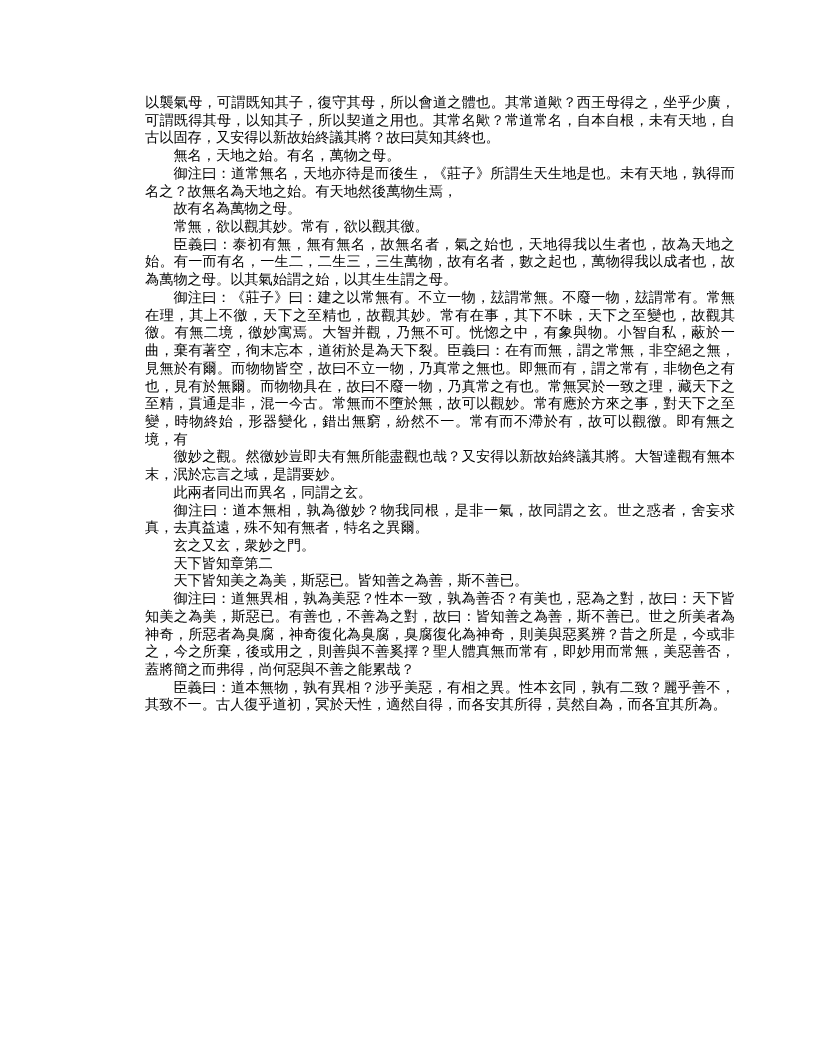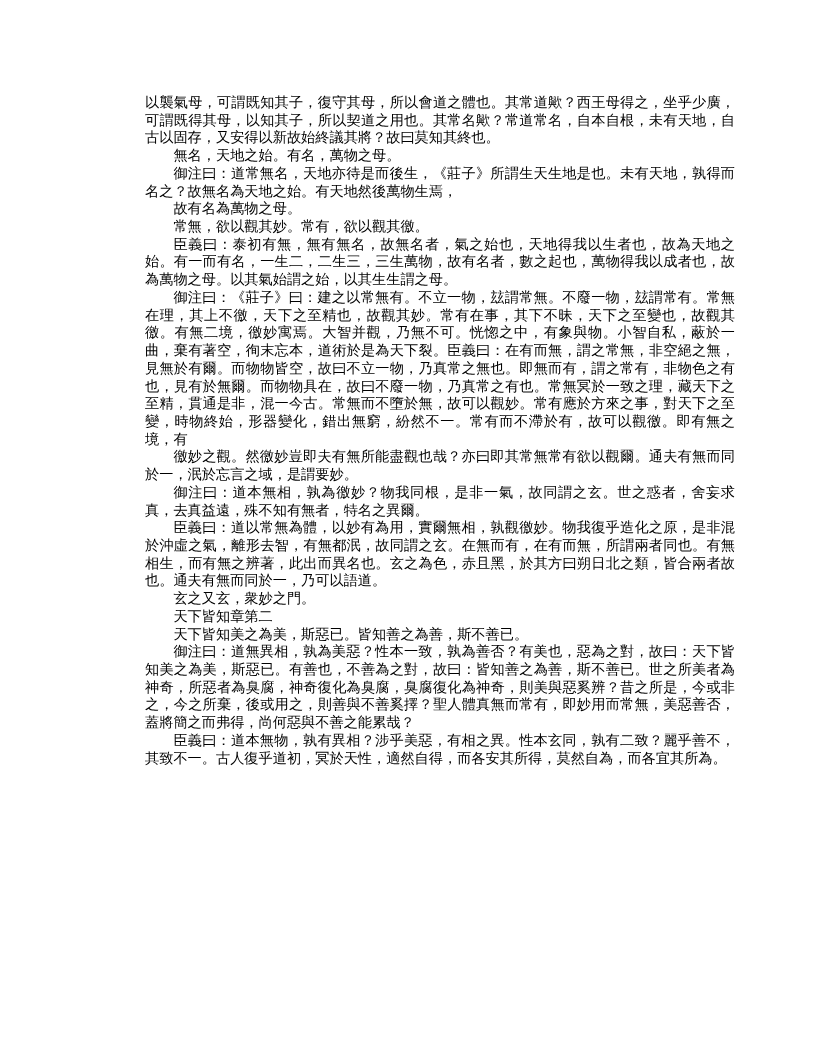--- a/index.html
+++ b/index.html
@@ -37,21 +37,21 @@
 <body>
 
 <div class="page">
   <p>以襲氣母，可謂既知其子，復守其母，所以會道之體也。其常道歟？西王母得之，坐乎少廣，可謂既得其母，以知其子，所以契道之用也。其常名歟？常道常名，自本自根，未有天地，自古以固存，又安得以新故始終議其將？故曰莫知其終也。</p>
   <p class="indent">無名，天地之始。有名，萬物之母。</p>
   <p class="indent">御注曰：道常無名，天地亦待是而後生，《莊子》所謂生天生地是也。未有天地，孰得而名之？故無名為天地之始。有天地然後萬物生焉，</p>
   <p class="indent">故有名為萬物之母。</p>
   <p class="indent">常無，欲以觀其妙。常有，欲以觀其徼。</p>
   <p class="indent">臣義曰：泰初有無，無有無名，故無名者，氣之始也，天地得我以生者也，故為天地之始。有一而有名，一生二，二生三，三生萬物，故有名者，數之起也，萬物得我以成者也，故為萬物之母。以其氣始謂之始，以其生生謂之母。</p>
   <p class="indent">御注曰：《莊子》曰：建之以常無有。不立一物，玆謂常無。不廢一物，玆謂常有。常無在理，其上不徼，天下之至精也，故觀其妙。常有在事，其下不昧，天下之至變也，故觀其徼。有無二境，徼妙寓焉。大智并觀，乃無不可。恍惚之中，有象與物。小智自私，蔽於一曲，棄有著空，徇末忘本，道術於是為天下裂。臣義曰：在有而無，謂之常無，非空絕之無，見無於有爾。而物物皆空，故曰不立一物，乃真常之無也。即無而有，謂之常有，非物色之有也，見有於無爾。而物物具在，故曰不廢一物，乃真常之有也。常無冥於一致之理，藏天下之至精，貫通是非，混一今古。常無而不墮於無，故可以觀妙。常有應於方來之事，對天下之至變，時物終始，形器變化，錯出無窮，紛然不一。常有而不滯於有，故可以觀徼。即有無之境，有</p>
-  <p class="indent">徼妙之觀。然徼妙豈即夫有無所能盡觀也哉？亦曰即其常無常有欲以觀爾。通夫有無而同於一，泯於忘言之域，是謂要妙。</p>
+  <p class="indent">徼妙之觀。然徼妙豈即夫有無所能盡觀也哉？又安得以新故始終議其將。大智達觀有無本末，泯於忘言之域，是謂要妙。</p>
+  <p class="indent">此兩者同出而異名，同謂之玄。</p>
   <p class="indent">御注曰：道本無相，孰為徼妙？物我同根，是非一氣，故同謂之玄。世之惑者，舍妄求真，去真益遠，殊不知有無者，特名之異爾。</p>
-  <p class="indent">臣義曰：道以常無為體，以妙有為用，實爾無相，孰觀徼妙。物我復乎造化之原，是非混於沖虛之氣，離形去智，有無都泯，故同謂之玄。在無而有，在有而無，所謂兩者同也。有無相生，而有無之辨著，此出而異名也。玄之為色，赤且黑，於其方曰朔日北之類，皆合兩者故也。通夫有無而同於一，乃可以語道。</p>
   <p class="indent">玄之又玄，衆妙之門。</p>
   <p class="indent">天下皆知章第二</p>
   <p class="indent">天下皆知美之為美，斯惡已。皆知善之為善，斯不善已。</p>
   <p class="indent">御注曰：道無異相，孰為美惡？性本一致，孰為善否？有美也，惡為之對，故曰：天下皆知美之為美，斯惡已。有善也，不善為之對，故曰：皆知善之為善，斯不善已。世之所美者為神奇，所惡者為臭腐，神奇復化為臭腐，臭腐復化為神奇，則美與惡奚辨？昔之所是，今或非之，今之所棄，後或用之，則善與不善奚擇？聖人體真無而常有，即妙用而常無，美惡善否，蓋將簡之而弗得，尚何惡與不善之能累哉？</p>
   <p class="indent">臣義曰：道本無物，孰有異相？涉乎美惡，有相之異。性本玄同，孰有二致？麗乎善不，其致不一。古人復乎道初，冥於天性，適然自得，而各安其所得，莫然自為，而各宜其所為。</p>
 </div>
 
 </body></html>

